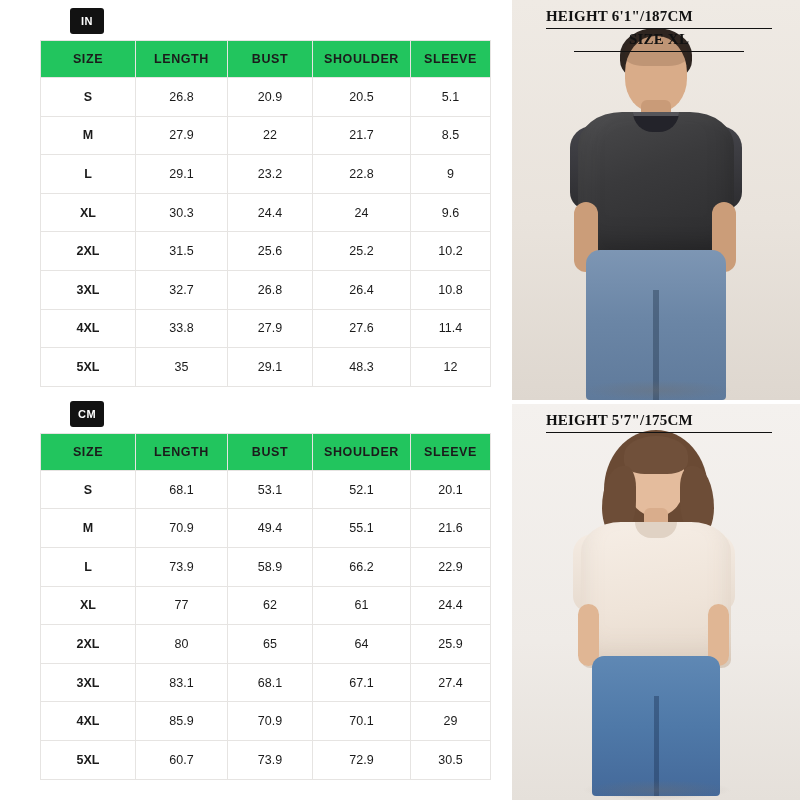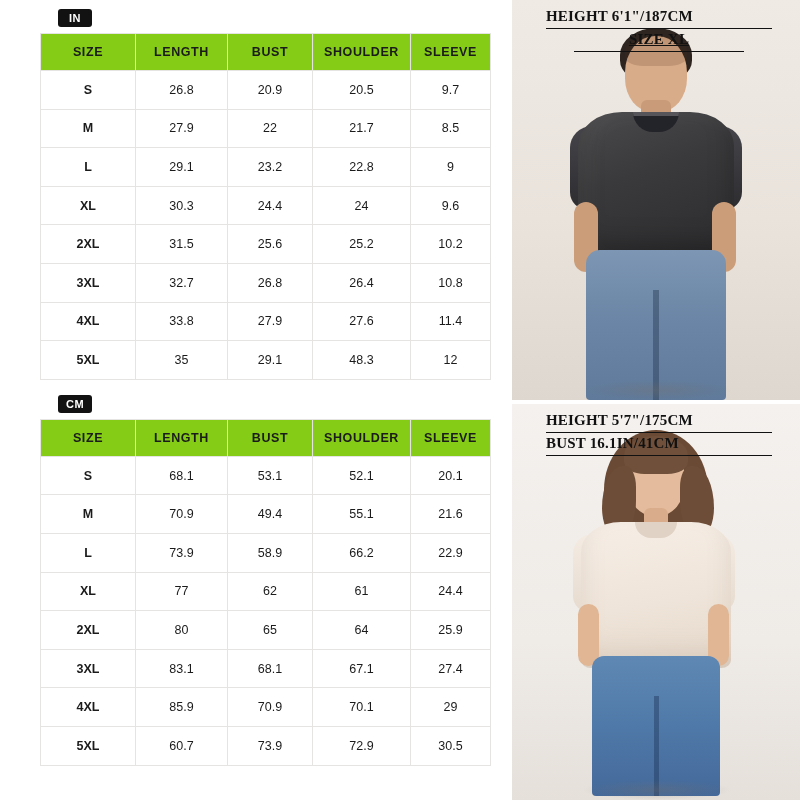--- a/index.html
+++ b/index.html
@@ -29,39 +29,39 @@
   .unit-badge {
     display: inline-flex;
     align-items: center;
     justify-content: center;
     background: #121212;
     color: #ffffff;
     font-size: 11px;
     font-weight: bold;
     letter-spacing: .5px;
     width: 34px;
-    height: 18px;
+    height: 26px;
     border-radius: 3px;
-    margin-left: 18px;
+    margin-left: 30px;
   }
 
   table.size-table {
     width: 450px;
     border-collapse: collapse;
     margin-top: 6px;
     table-layout: fixed;
   }
   table.size-table th,
   table.size-table td {
     border: 1px solid #e6e4e2;
     text-align: center;
     color: #1b1b1b;
   }
   table.size-table thead th {
-    background: #84cc16;
+    background: #22c55e;
     font-size: 12.5px;
     font-weight: bold;
     letter-spacing: .6px;
     height: 37px;
   }
   table.size-table tbody td {
     height: 38.6px;
     font-size: 12.5px;
     background: #ffffff;
   }
@@ -103,21 +103,21 @@
   .spec-line {
     font-family: "Liberation Serif", serif;
     font-size: 15px;
     font-weight: bold;
     color: #111111;
     letter-spacing: .2px;
     padding: 2px 0 3px 0;
     border-bottom: 1.6px solid #111111;
     white-space: nowrap;
   }
-  .spec-line.center { text-align: center; text-decoration: underline; }
+  .spec-line.center { text-align: center; }
   .spec-line.narrow { margin: 0 28px; }
 
   
   .scene { position: absolute; inset: 0; }
 
   
   .bg-m1 { background: linear-gradient(#efeae4 0%, #e9e3dc 55%, #ded7cf 100%); }
   .bg-m2 { background: linear-gradient(#f4f1ee 0%, #efebe7 60%, #e5e0da 100%); }
 
   .head {
@@ -286,21 +286,21 @@
             <th>SHOULDER</th>
             <th>SLEEVE</th>
           </tr>
         </thead>
         <tbody>
           <tr>
             <td class="size-cell">S</td>
             <td>26.8</td>
             <td>20.9</td>
             <td>20.5</td>
-            <td>9.7</td>
+            <td>5.1</td>
           </tr>
           <tr>
             <td class="size-cell">M</td>
             <td>27.9</td>
             <td>22</td>
             <td>21.7</td>
             <td>8.5</td>
           </tr>
           <tr>
             <td class="size-cell">L</td>
@@ -468,18 +468,17 @@
         <div class="torso m2-tee"></div>
         <div class="m2-collar"></div>
         <div class="arm m2-arm-l"></div>
         <div class="arm m2-arm-r"></div>
         <div class="pants m2-jeans"></div>
         <div class="m2-jeans-split"></div>
         <div class="shadow-floor"></div>
       </div>
       <div class="spec-lines">
         <div class="spec-line">HEIGHT  5'7"/175CM</div>
-        <div class="spec-line">BUST  16.1IN/41CM</div>
       </div>
     </div>
 
   </div>
 </div>
 
 </body></html>

